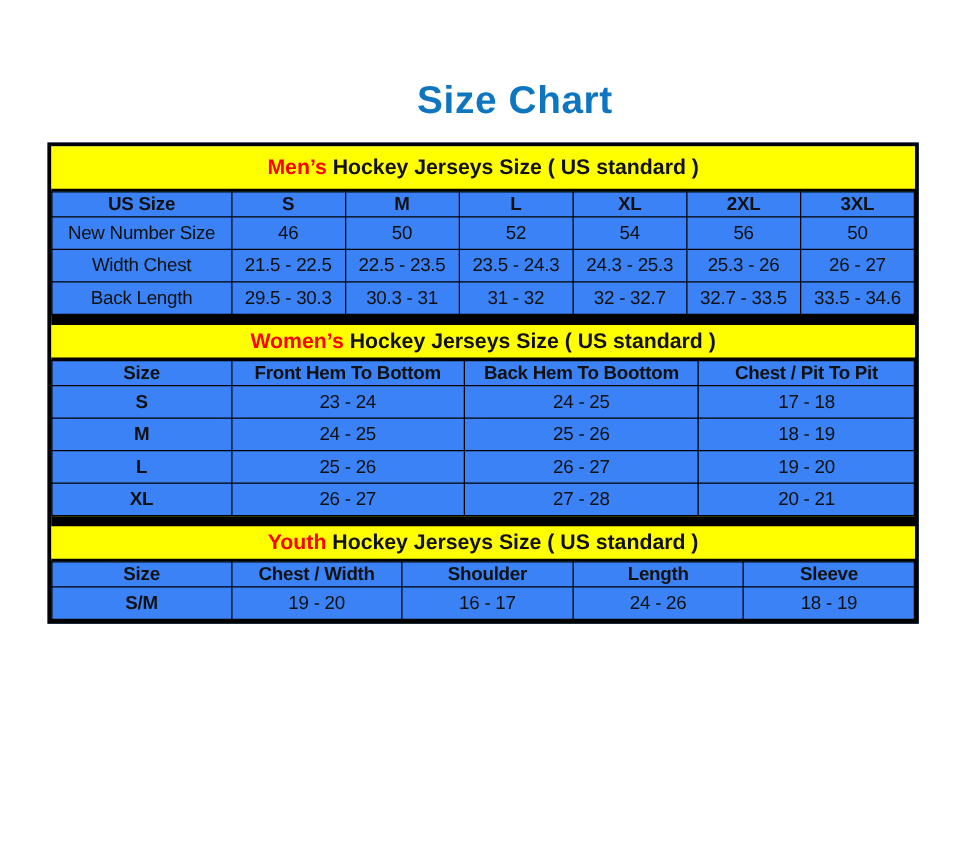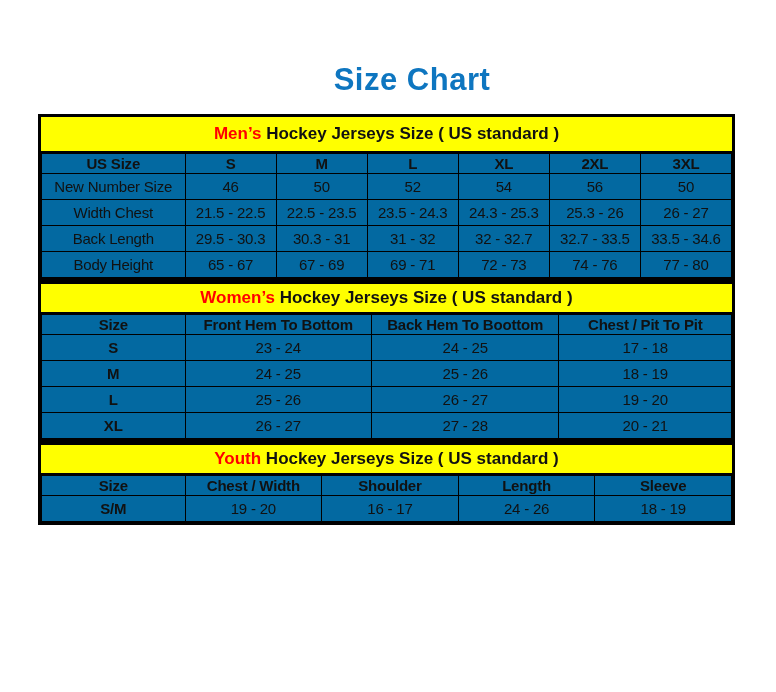--- a/index.html
+++ b/index.html
@@ -17,31 +17,31 @@
     font-weight: 700;
     color: #0e76c0;
     letter-spacing: 0.5px;
     margin-bottom: 16px;
     padding-left: 48px;
   }
   .chart {
     width: 697px;
     margin-left: 38px;
     border: 3px solid #000000;
-    background: #0369a1;
+    background: #3b82f6;
   }
   .band {
     background: #ffff00;
     height: 36px;
     display: flex;
     align-items: center;
     justify-content: center;
     font-weight: 700;
     font-size: 17px;
-    border-top: 6px solid #000000;
+    border-top: 8px solid #000000;
     border-bottom: 2px solid #000000;
     white-space: pre;
   }
   .band.first { border-top: none; }
   .band .hl { color: #ff0000; }
   table {
     width: 100%;
     border-collapse: collapse;
     table-layout: fixed;
   }
@@ -118,29 +118,20 @@
       </tr>
       <tr>
         <td>Back Length</td>
         <td>29.5 - 30.3</td>
         <td>30.3 - 31</td>
         <td>31 - 32</td>
         <td>32 - 32.7</td>
         <td>32.7 - 33.5</td>
         <td>33.5 - 34.6</td>
       </tr>
-      <tr>
-        <td>Body Height</td>
-        <td>65 - 67</td>
-        <td>67 - 69</td>
-        <td>69 - 71</td>
-        <td>72 - 73</td>
-        <td>74 - 76</td>
-        <td>77 - 80</td>
-      </tr>
     </tbody>
   </table>
 
   <div class="band"><span class="hl">Women’s</span><span> Hockey Jerseys Size ( US standard )</span></div>
 
   <table>
     <colgroup>
       <col style="width:20.8%">
         <col style="width:27%">
         <col style="width:27.2%">

